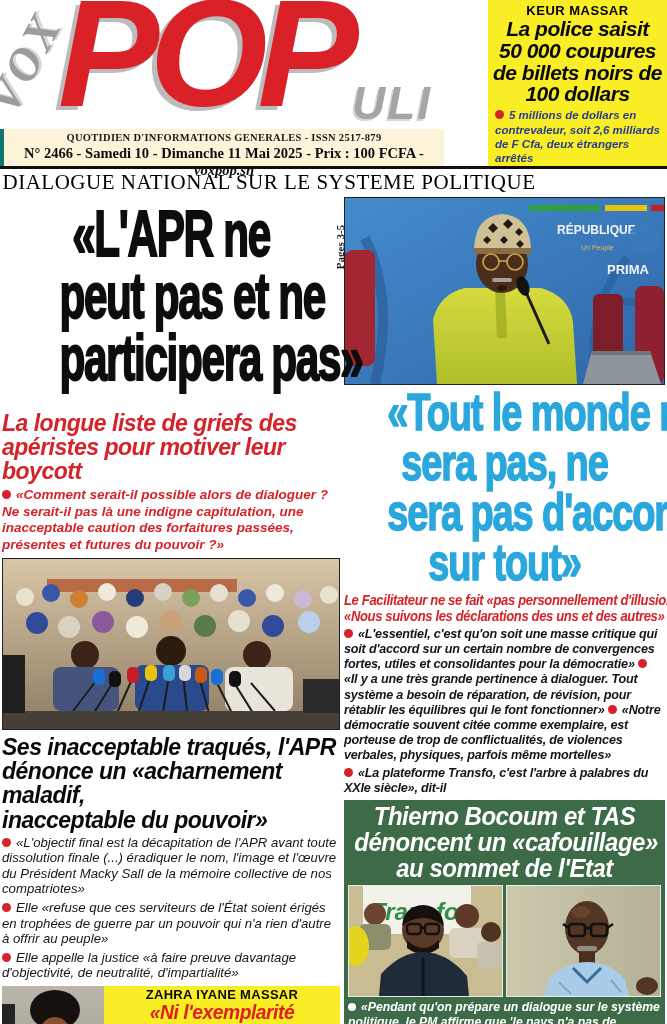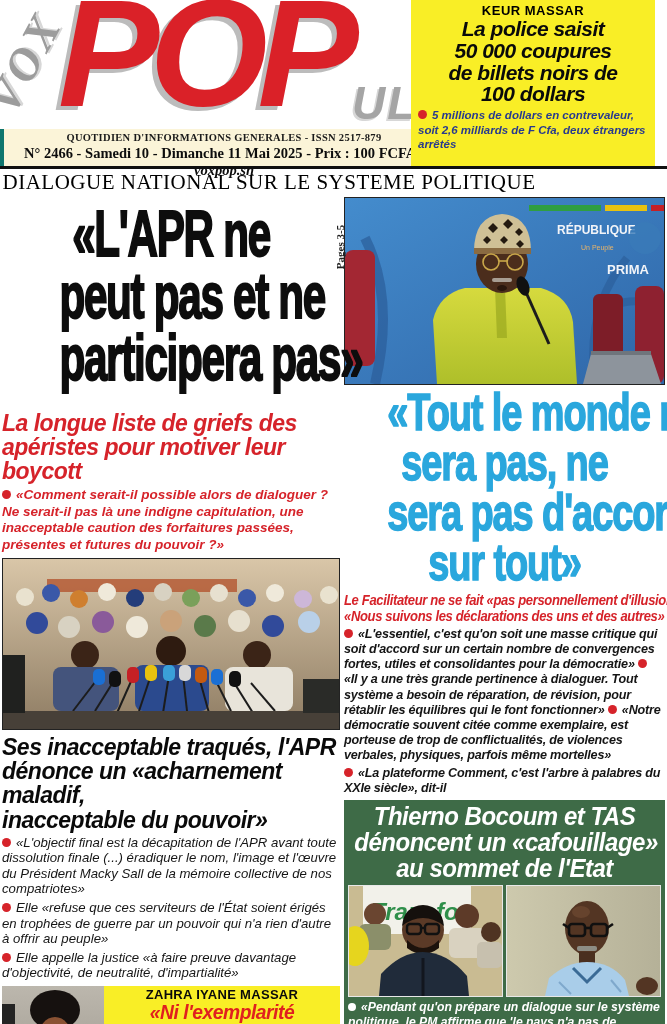--- a/index.html
+++ b/index.html
@@ -19,21 +19,21 @@
        font-size:46px;font-weight:bold;font-style:italic;color:#a5a5a5;
        letter-spacing:2px;text-shadow:-2px 2px 0 #d7d7d7;}
   .strip{position:absolute;left:0;top:129px;width:444px;height:37px;
          background:#fbf4d8;border-left:4px solid #0f766e;box-sizing:border-box;
          text-align:center;}
   .tagline{font-family:"Liberation Serif",serif;font-weight:bold;font-size:10.5px;
            letter-spacing:.3px;padding-top:3px;color:#1a1a1a;}
   .issue{font-family:"Liberation Serif",serif;font-weight:bold;font-size:14.5px;
          color:#0d0d0d;margin-top:2px;}
   .issue .site{font-style:italic;}
-  .topbox{position:absolute;right:12px;top:0;width:244px;height:166px;background:#f9ee26;
+  .topbox{position:absolute;right:0;top:0;width:179px;height:166px;background:#f9ee26;
           box-sizing:border-box;text-align:center;}
   .kicker{font-size:13px;font-weight:bold;letter-spacing:.5px;padding-top:3px;color:#000;}
   .tb-line{font-size:21px;line-height:1.04;font-weight:bold;font-style:italic;
            letter-spacing:-.5px;color:#0a0a0a;}
   .tb-sub{font-size:11.5px;font-weight:bold;font-style:italic;color:#283a8e;
           text-align:left;padding:3px 5px 0 7px;line-height:1.25;}
   
   .rule{position:absolute;left:0;top:166px;width:667px;height:3px;background:#101010;}
   .banner{position:absolute;left:0;top:170px;width:538px;text-align:center;
           font-family:"Liberation Serif",serif;font-size:21px;letter-spacing:.5px;
@@ -305,21 +305,21 @@
         <div class="bh-line">sera pas d'accord</div>
         <div class="bh-line">sur tout»</div>
       </div>
 
       <h3 class="fac-sub">
         <div class="fs-line">Le Facilitateur ne se fait «pas personnellement d'illusion» :</div>
         <div class="fs-line">«Nous suivons les déclarations des uns et des autres»</div>
       </h3>
 
       <p class="fac-body"><span class="dot-red">«L'essentiel, c'est qu'on soit une masse critique qui soit d'accord sur un certain nombre de convergences fortes, utiles et consolidantes pour la démocratie»</span> <span class="dot-red">«Il y a une très grande pertinence à dialoguer. Tout système a besoin de réparation, de révision, pour rétablir les équilibres qui le font fonctionner»</span> <span class="dot-red">«Notre démocratie souvent citée comme exemplaire, est porteuse de trop de conflictualités, de violences verbales, physiques, parfois même mortelles»</span></p>
-      <p class="fac-body"><span class="dot-red">«La plateforme Comment, c'est l'arbre à palabres du XXIe siècle», dit-il</span></p>
+      <p class="fac-body"><span class="dot-red">«La plateforme Transfo, c'est l'arbre à palabres du XXIe siècle», dit-il</span></p>
 
       <div class="green-block">
         <div class="g-line">Thierno Bocoum et TAS</div>
         <div class="g-line">dénoncent un «cafouillage»</div>
         <div class="g-line">au sommet de l'Etat</div>
 
         <div class="g-photos">
 
           <svg width="153" height="110" viewBox="0 0 153 110">
             <rect width="153" height="110" fill="#c9bb92"></rect>

